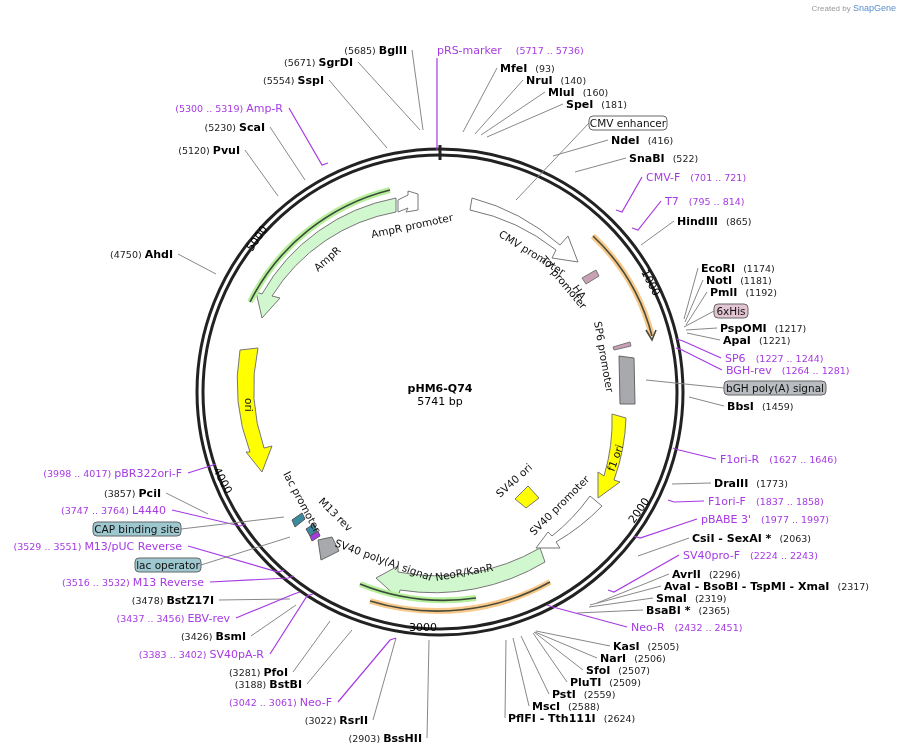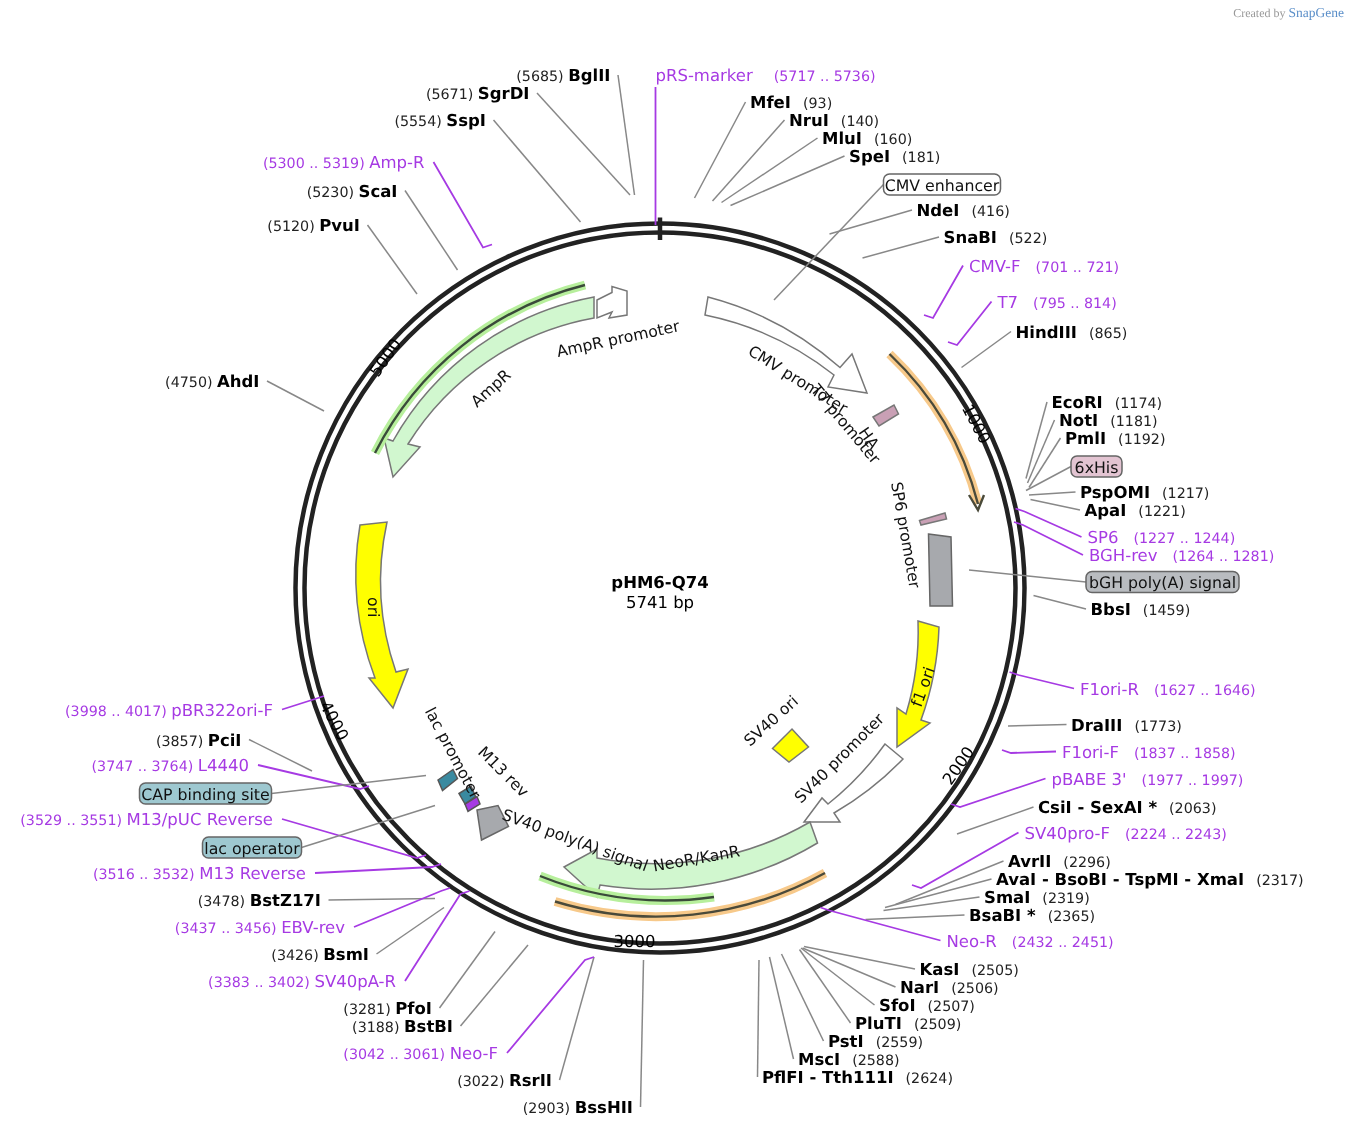--- a/index.html
+++ b/index.html
@@ -4,21 +4,21 @@
 <style>
   html, body { margin:0; padding:0; background:#ffffff; }
   body { width:902px; height:756px; position:relative; overflow:hidden; font-family:"DejaVu Sans", sans-serif; }
   #map { position:absolute; left:0; top:0; width:902px; height:756px; }
   .lbl { font-family:"DejaVu Sans", sans-serif; font-size:11px; }
   .enz { font-weight:bold; fill:#000; }
   .pos { fill:#222; font-size:9.5px; }
   .prim { fill:#a63ae3; }
   .primpos { fill:#a63ae3; font-size:9.5px; }
   .feat { fill:#111; font-size:10.5px; }
-  .credit { position:absolute; right:6px; top:3px; font-size:8px; color:#999; font-family:Liberation Serif, serif;text-align:right; }
+  .credit { position:absolute; right:6px; top:3px; font-size:8px; color:#999; font-family:Liberation Sans, sans-serif;text-align:right; }
   .credit b { color:#5b8fc9; font-weight:normal; font-size:9px; }
 </style>
 </head>
 <body>
 
 <div class="credit"><span>Created by</span> <b>SnapGene</b></div>
 
 <svg id="map" viewBox="0 0 902 756" xmlns="http://www.w3.org/2000/svg">
 
   <g>

